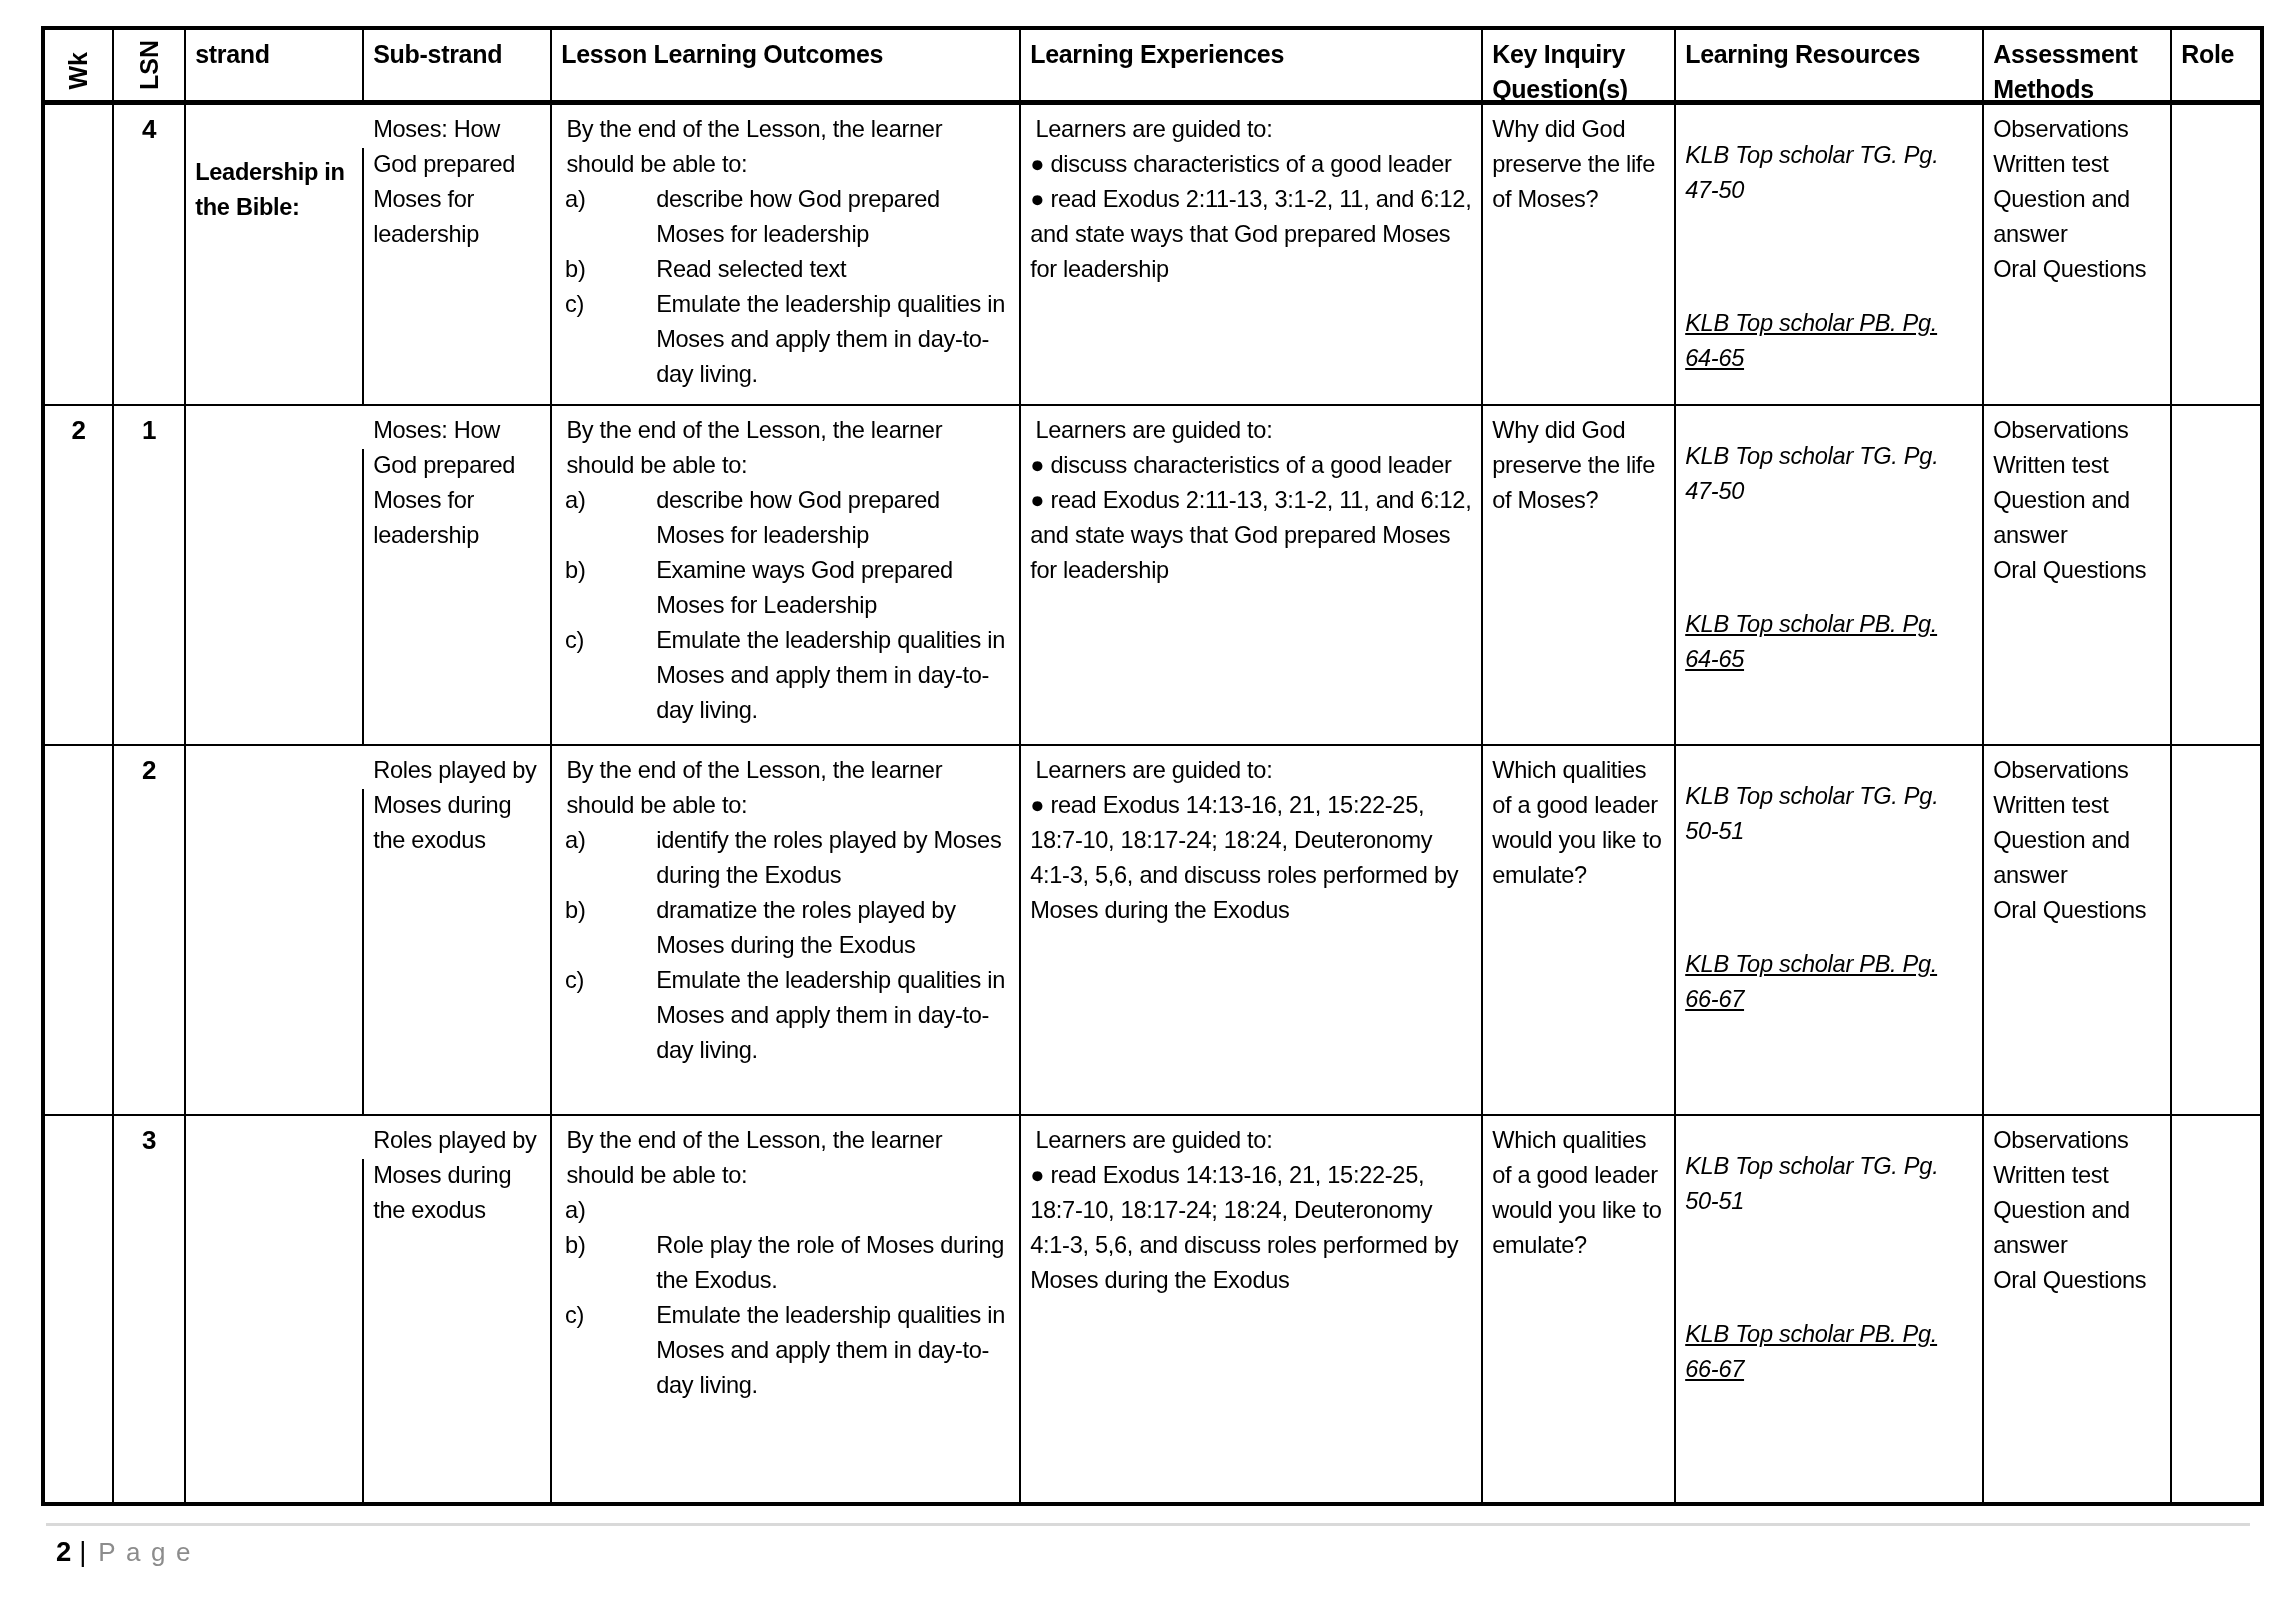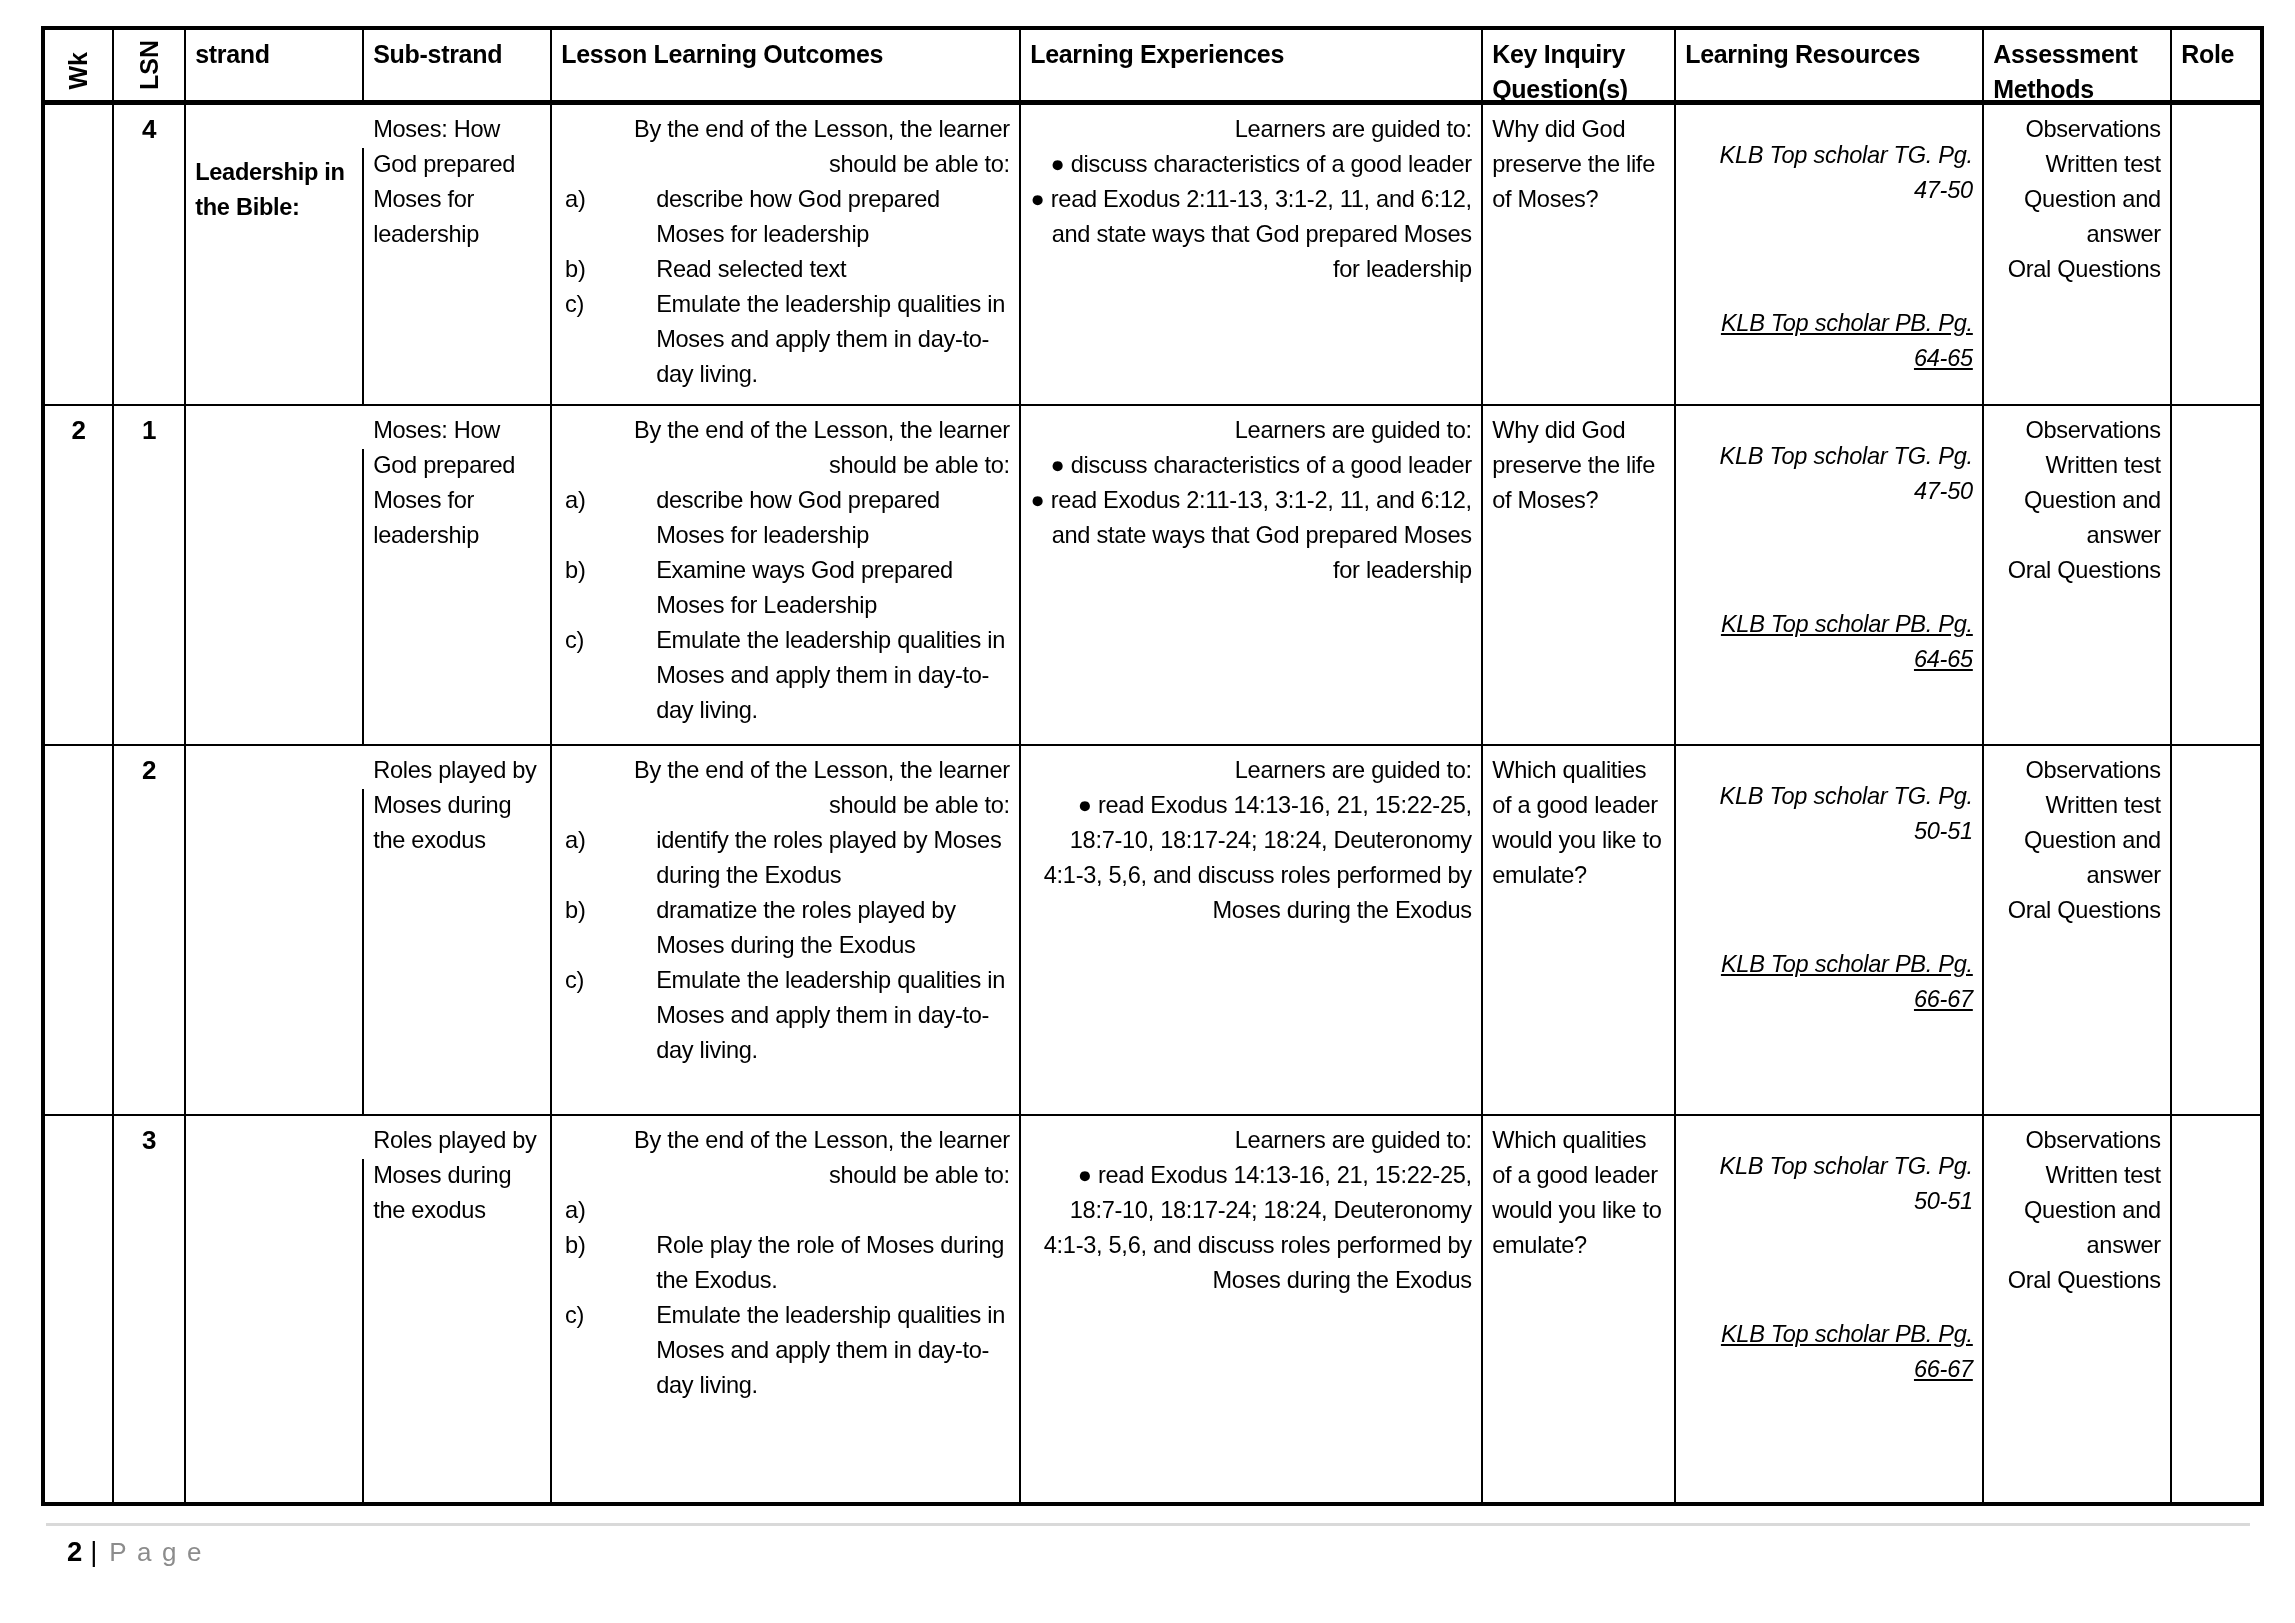--- a/index.html
+++ b/index.html
@@ -27,32 +27,32 @@
     font-size:23.6px;line-height:35px;letter-spacing:-0.3px;
     overflow:hidden;
   }
   .c10{border-right:none;}
   .lastrow{border-bottom:none;}
   .hrow{border-bottom:5.9px solid #000;font-weight:700;font-size:25px;}
   .vwrap{display:flex;align-items:flex-end;justify-content:center;padding:6.5px 1.3px 10.5px 1.3px;}
   .vh{writing-mode:vertical-rl;transform:rotate(180deg);font-weight:700;font-size:25px;letter-spacing:0;}
   .numcell{text-align:center;font-weight:700;font-size:26px;}
   .strandcell{font-weight:700;margin-top:43px;}
-  .cell p{margin:0;text-align:right;}
+  .cell p{margin:0;}
   .intro{padding-left:5.2px;}
   .oitem{display:flex;}
   .omark{flex:0 0 95px;padding-left:3.9px;box-sizing:border-box;}
   .otext{flex:1;}
   .bul::before{content:"\25CF  ";}
   .res p{font-style:italic;margin-top:26px;}
   .res p + p{margin-top:98px;text-decoration:underline;}
 
   
   .footer-rule{position:absolute;left:46px;top:1523px;width:2204px;height:2.6px;background:#d9d9d9;}
-  .footer{position:absolute;left:67px;top:1536px;font-size:27.5px;white-space:nowrap;}
+  .footer{position:absolute;left:56px;top:1536px;font-size:27.5px;white-space:nowrap;}
   .fpage{font-weight:700;color:#000;}
   .fsep{font-weight:400;margin:0 11.8px 0 7.9px;color:#000;}
   .flabel{color:#8c8c8c;letter-spacing:10.5px;font-size:26px;}
 </style>
 </head>
 <body>
 
 <div class="page">
 
   <div class="tbl">

